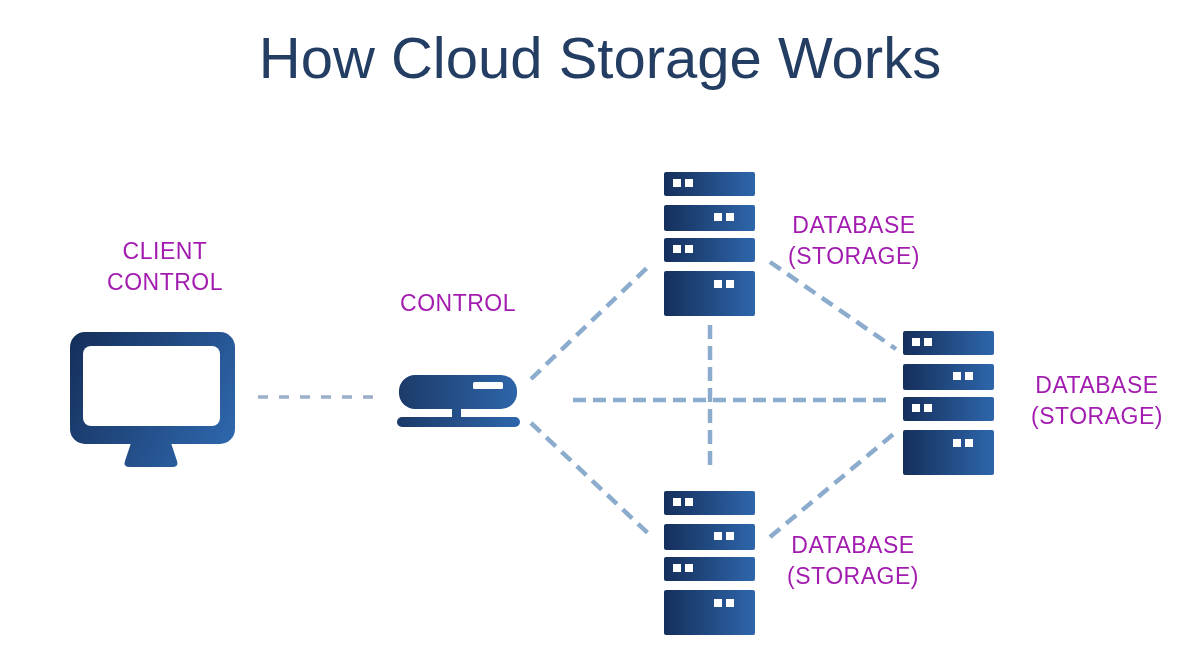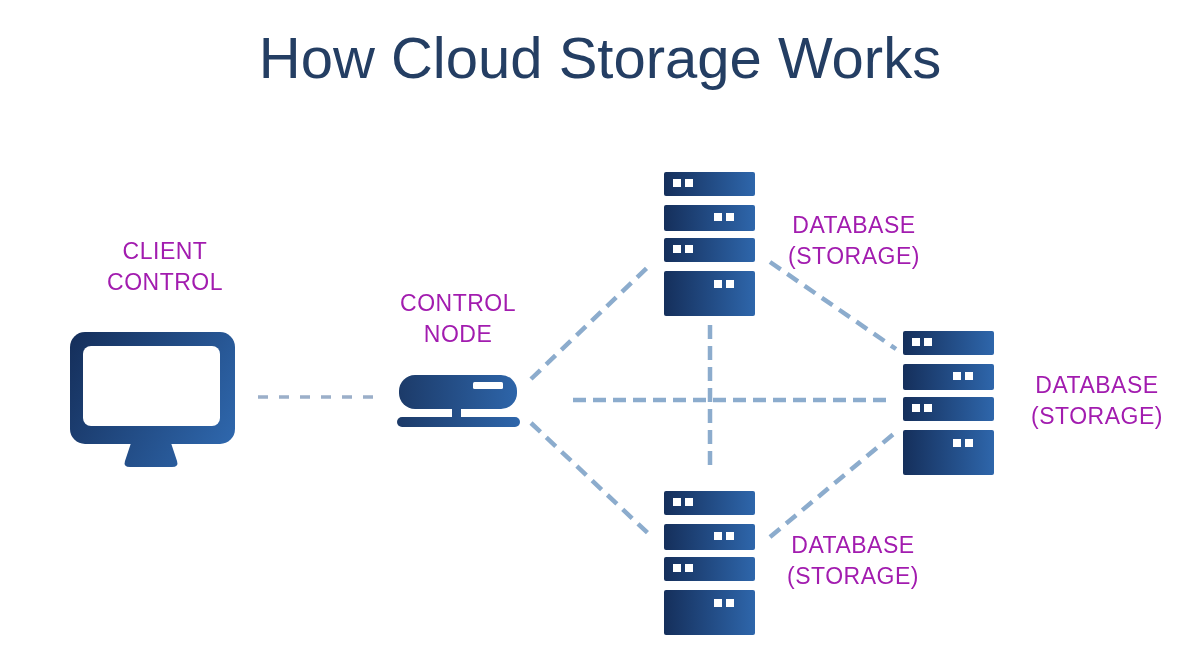--- a/index.html
+++ b/index.html
@@ -107,21 +107,20 @@
     <use href="#server-stack" xlink:href="#server-stack" x="664" y="491"></use>
   </svg>
 
   <div class="node-label lbl-client">
     <span class="line">CLIENT</span>
     <span class="line">CONTROL</span>
   </div>
 
   <div class="node-label lbl-control">
     <span class="line">CONTROL</span>
-    <span class="line">NODE</span>
   </div>
 
   <div class="node-label lbl-db-top">
     <span class="line">DATABASE</span>
     <span class="line">(STORAGE)</span>
   </div>
 
   <div class="node-label lbl-db-right">
     <span class="line">DATABASE</span>
     <span class="line">(STORAGE)</span>

